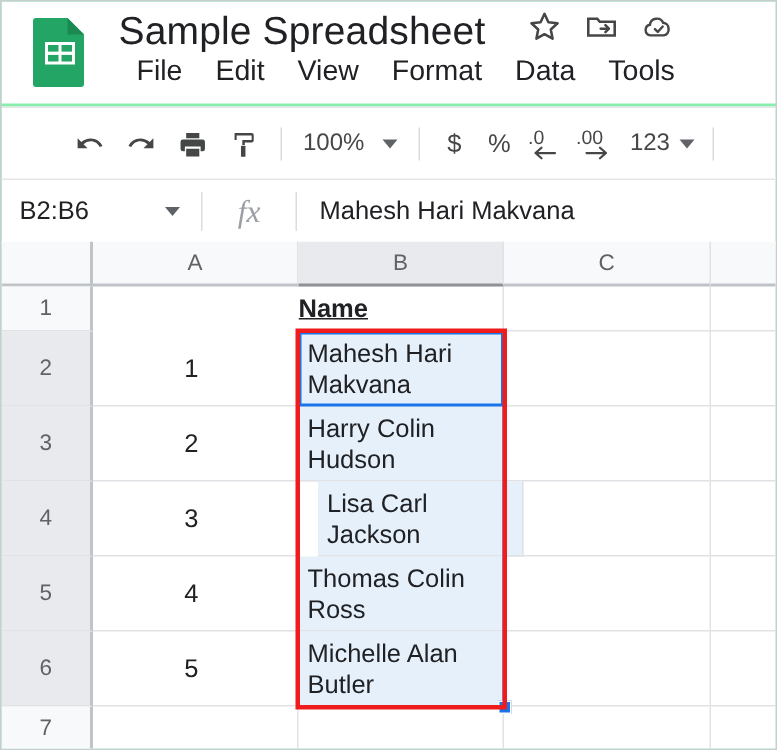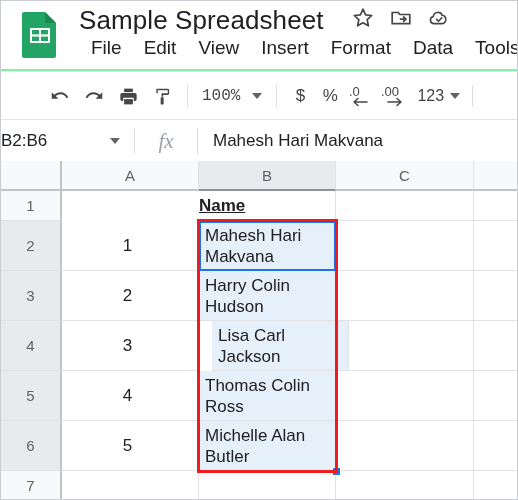--- a/index.html
+++ b/index.html
@@ -26,34 +26,34 @@
   
   .menubar{position:absolute;left:90px;top:36px;display:flex;gap:22px;align-items:center;white-space:nowrap;}
   .menu-item{font-size:19px;color:#202124;cursor:default;}
 
   
   .toolbar{position:absolute;left:0;top:70px;width:518px;height:48px;background:#fff;
            border-top:1px solid #e3e5e8;display:flex;align-items:center;}
   .tb-btn{width:34px;height:32px;display:flex;align-items:center;justify-content:center;color:#444746;cursor:pointer;}
   .tb-btn svg{display:block;}
   .tb-sep{width:1px;height:22px;background:#dadce0;margin:0 8px;}
-  .zoom-box{display:flex;align-items:center;gap:12px;padding:0 6px;cursor:pointer;font-family:Liberation Mono, monospace;}
+  .zoom-box{display:flex;align-items:center;gap:12px;padding:0 6px;cursor:pointer;}
   .zoom-val{font-size:16px;color:#444746;}
   .caret{width:0;height:0;border-left:5px solid transparent;border-right:5px solid transparent;border-top:6px solid #5f6368;}
   .tb-text{font-size:17px;color:#444746;display:flex;align-items:center;justify-content:center;
            min-width:30px;height:32px;cursor:pointer;}
   .dec-ico{position:relative;width:34px;height:32px;display:flex;align-items:flex-start;justify-content:center;cursor:pointer;color:#444746;}
   .dec-ico svg{display:block;margin-top:3px;}
   .fmt123{display:flex;align-items:center;gap:6px;padding:0 4px;cursor:pointer;}
   .fmt123 span{font-size:16px;color:#444746;}
 
   
   .fbar{position:absolute;left:0;top:118px;width:518px;height:42px;background:#fff;
         border-top:1px solid #e3e5e8;border-bottom:1px solid #e3e5e8;display:flex;align-items:center;}
-  .namebox{width:133px;height:42px;display:flex;align-items:center;box-sizing:border-box;position:relative;cursor:pointer;text-align:center;}
+  .namebox{width:133px;height:42px;display:flex;align-items:center;padding-left:12px;box-sizing:border-box;position:relative;cursor:pointer;text-align:center;}
   .namebox-val{font-size:17px;color:#202124;}
   .namebox-caret{position:absolute;right:14px;top:18px;width:0;height:0;
         border-left:5px solid transparent;border-right:5px solid transparent;border-top:6px solid #5f6368;}
   .vdiv{width:1px;height:26px;background:#dadce0;}
   .fx{width:62px;display:flex;align-items:center;justify-content:center;
       font-family:"Liberation Serif","DejaVu Serif",serif;font-style:italic;font-size:21px;color:#9aa0a6;}
   .fcontent{flex:1;padding-left:15px;font-size:17px;color:#202124;white-space:nowrap;overflow:hidden;}
 
   
   .grid{position:absolute;left:0;top:160px;width:518px;height:340px;overflow:hidden;background:#fff;}
@@ -118,21 +118,20 @@
           <path d="M6.6 17.6 a3.6 3.6 0 0 1 -.3 -7.1 a4.6 4.6 0 0 1 8.8 -1.3 a3.9 3.9 0 0 1 3.6 3.9 a3.8 3.8 0 0 1 -3.5 4.5 z"></path>
           <path d="M9.6 13.4 l1.9 1.9 3.3 -3.6" stroke-linecap="round" stroke-linejoin="round"></path>
         </svg>
       </span>
     </div>
 
     <div class="menubar">
       <div class="menu-item">File</div>
       <div class="menu-item">Edit</div>
       <div class="menu-item">View</div>
-      <div class="menu-item">Insert</div>
       <div class="menu-item">Format</div>
       <div class="menu-item">Data</div>
       <div class="menu-item">Tools</div>
     </div>
   </div>
 
   <div class="toolbar">
     <div style="width:42px"></div>
 
     <div class="tb-btn">

